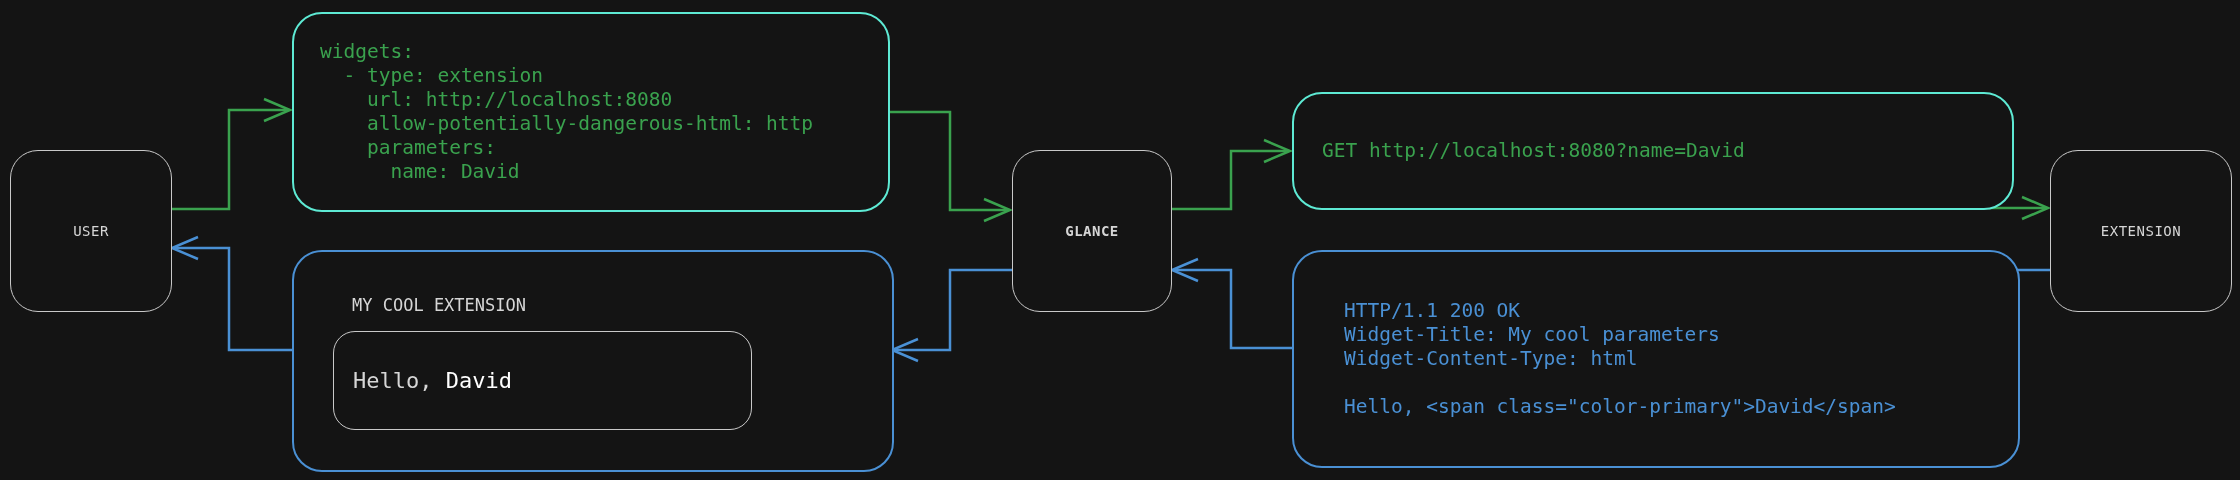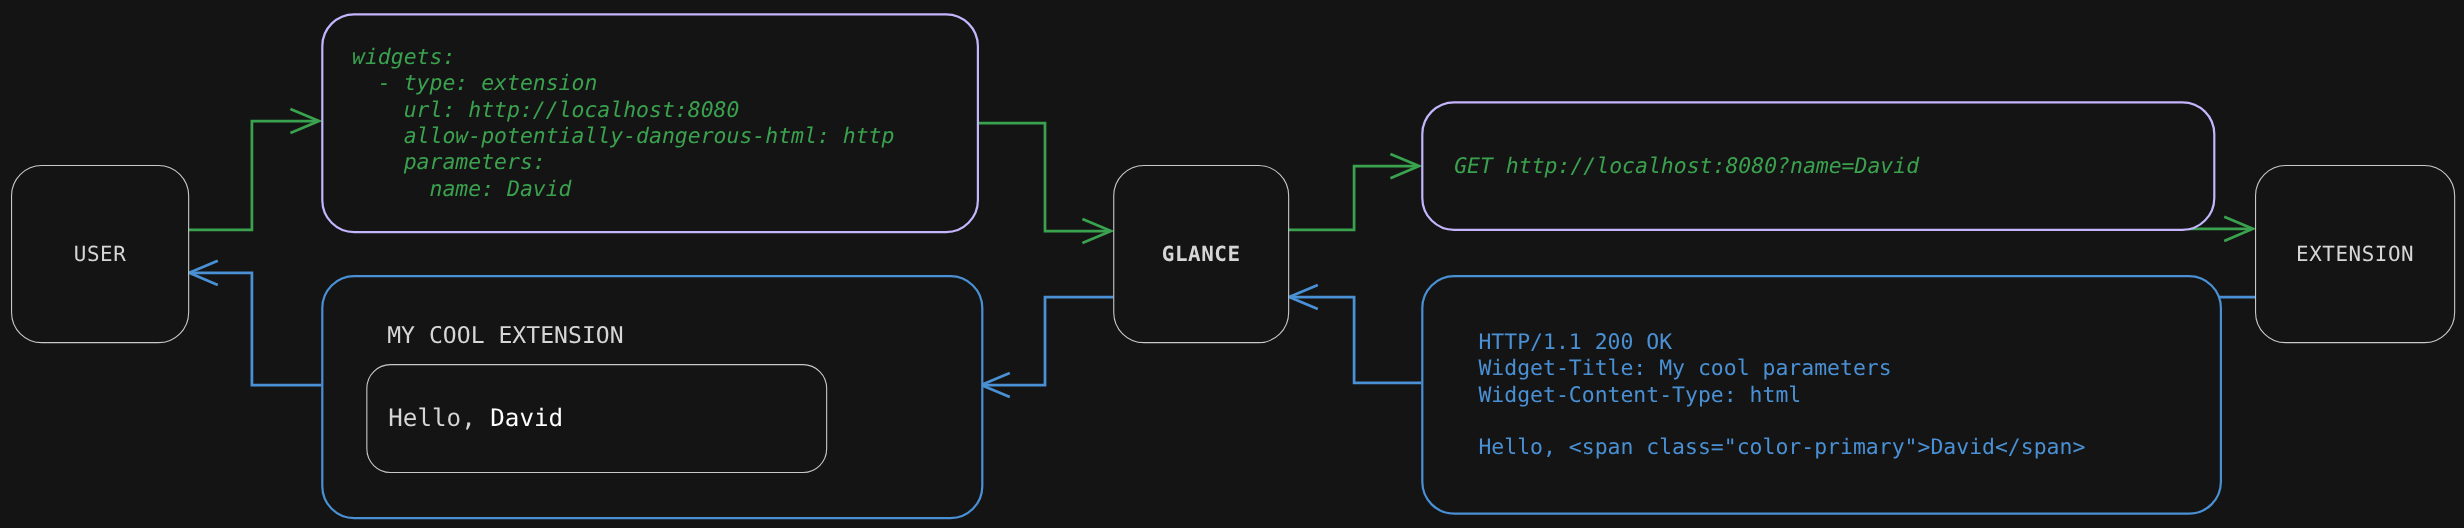--- a/index.html
+++ b/index.html
@@ -14,45 +14,45 @@
   .arrows path{fill:none;stroke-width:2.5px;}
   .arrows .green{stroke:#3aa24e;}
   .arrows .blue{stroke:#4a90d4;}
 
   .node{
     position:absolute;
     border:1.5px solid #c9c9c9;
     border-radius:28px;
     background:#141414;
     display:flex;align-items:center;justify-content:center;
-    color:#d6d6d6;font-size:19px;letter-spacing:0.5px;
+    color:#d6d6d6;font-size:14px;letter-spacing:0.5px;
   }
   .node-user{left:10px;top:150px;width:160px;height:160px;}
   .node-glance{left:1012px;top:150px;width:158px;height:160px;font-weight:bold;}
   .node-extension{left:2050px;top:150px;width:180px;height:160px;}
 
   .msgbox{
     position:absolute;
     border-radius:30px;
     background:#141414;
     display:flex;flex-direction:column;justify-content:center;
     font-size:19.5px;
   }
   .msgbox .code-line{height:24px;line-height:24px;white-space:pre;}
-  .box-green{border:2px solid #c4b5fd;color:#3aa24e;font-style:italic;}
+  .box-green{border:2px solid #5eead4;color:#3aa24e;}
   .box-blue{border:2px solid #4a90d4;color:#4a90d4;}
 
   .box-config{left:292px;top:12px;width:598px;height:200px;padding-left:26px;box-sizing:border-box;}
   .box-request{left:1292px;top:92px;width:722px;height:118px;padding-left:28px;box-sizing:border-box;}
   .box-response{left:1292px;top:250px;width:728px;height:218px;padding-left:50px;box-sizing:border-box;justify-content:center;}
 
   .box-preview{left:292px;top:250px;width:598px;height:218px;display:block;}
   .preview-title{
     position:absolute;left:58px;top:38px;height:30px;line-height:30px;
-    color:#d6d6d6;white-space:pre;font-size:21px;
+    color:#d6d6d6;white-space:pre;font-size:17px;
   }
   .preview-inner{
     position:absolute;left:39px;top:79px;width:419px;height:99px;
     border:1.5px solid #c9c9c9;border-radius:22px;box-sizing:border-box;
     display:flex;align-items:center;
     padding-left:19px;
     color:#d6d6d6;font-size:22px;white-space:pre;
   }
   .accent-name{color:#ffffff;}
 </style>

